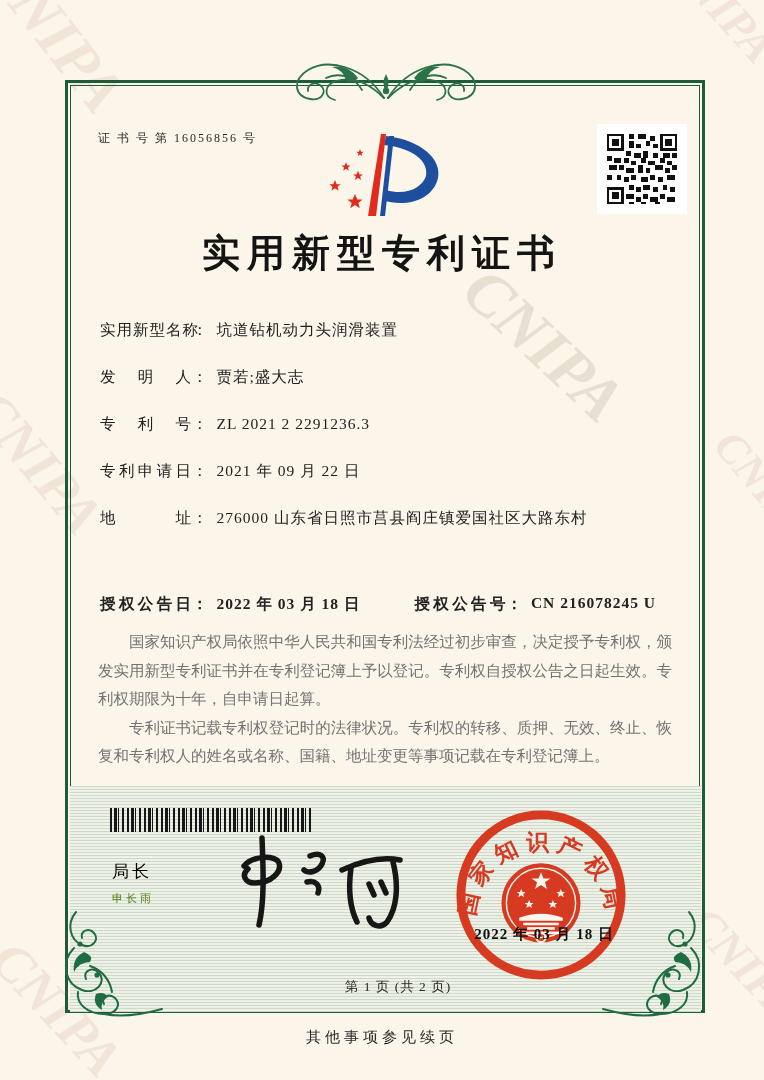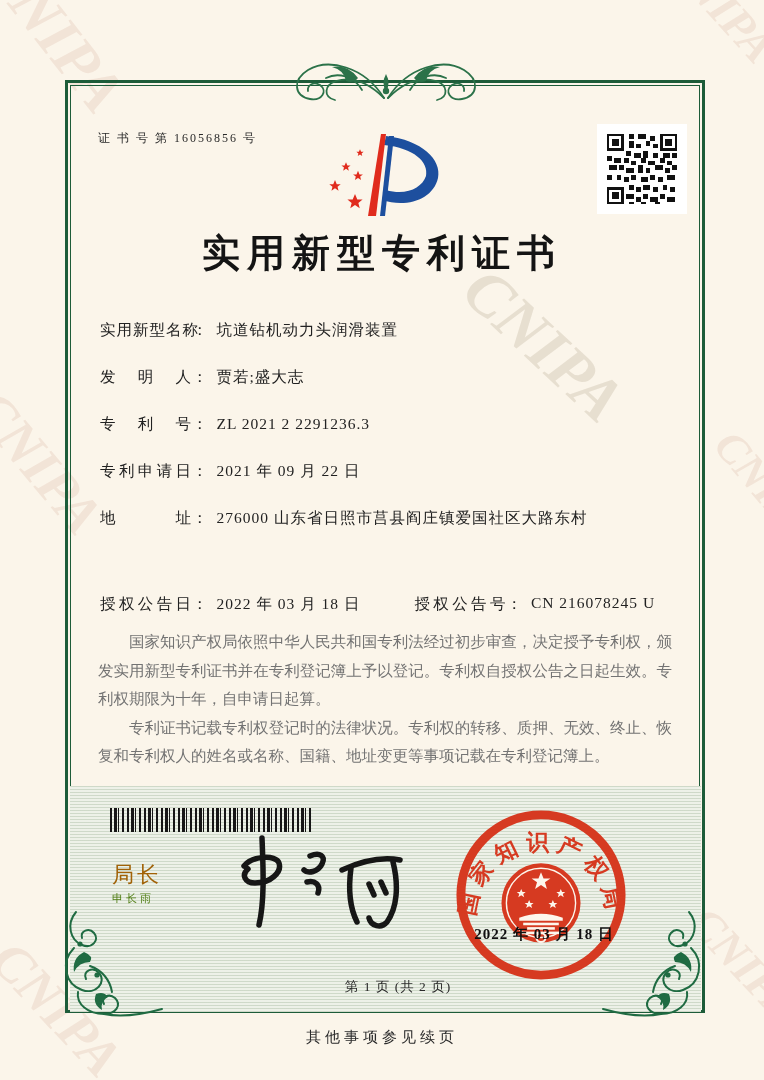--- a/index.html
+++ b/index.html
@@ -38,35 +38,35 @@
 
   .title { position:absolute; left:0; top:228px; width:100%; text-align:center;
            font-size:38px; font-weight:bold; color:#141414; letter-spacing:7px; }
 
   .fields { position:absolute; left:100px; top:320px; width:560px;font-family:Liberation Serif, serif; }
   .fieldrow { height:21px; margin-bottom:26px; font-size:15.5px; color:#222; white-space:nowrap; }
   .flabel { display:inline-block; width:92px; text-align:justify; text-align-last:justify; letter-spacing:1px; }
   .fcolon { display:inline-block; margin-right:9px; }
   .fvalue { letter-spacing:1px; }
 
-  .grant-row { position:absolute; left:100px; top:594px; font-size:15.5px; color:#222; white-space:nowrap; display:flex; }
+  .grant-row { position:absolute; left:100px; top:594px; font-size:15.5px; color:#222; white-space:nowrap; display:flex;font-weight:bold; }
   .grant-row .gap { width:54px; }
 
   .body-text { position:absolute; left:98px; top:628px; width:574px; font-size:15.5px;
                line-height:28.5px; color:#737373; text-align:justify; }
   .body-text p { text-indent:2em; }
 
   .barcode { position:absolute; left:110px; top:808px; width:204px; height:24px;
              background:repeating-linear-gradient(90deg,
                #161616 0 2px, transparent 2px 4px,
                #161616 4px 7px, transparent 7px 8px,
                #161616 8px 9px, transparent 9px 12px,
                #161616 12px 14px, transparent 14px 17px); }
 
-  .sig-title { position:absolute; left:112px; top:860px; font-size:22px; color:#a16207;
+  .sig-title { position:absolute; left:112px; top:860px; font-size:17px; color:#000000;
                font-family:"Liberation Sans", sans-serif; letter-spacing:3px; }
   .sig-name  { position:absolute; left:112px; top:891px; font-size:11px; color:#4d7c0f;
                font-family:"Liberation Sans", sans-serif; letter-spacing:3px; }
   .signature { position:absolute; left:222px; top:830px; }
 
   .seal { position:absolute; left:452px; top:806px; }
   .seal-date { position:absolute; left:462px; top:925px; width:164px; text-align:center;
                font-size:15px; font-weight:bold; color:#101010; letter-spacing:1px; }
 
   .page-no { position:absolute; left:16px; top:978px; width:100%; text-align:center;

